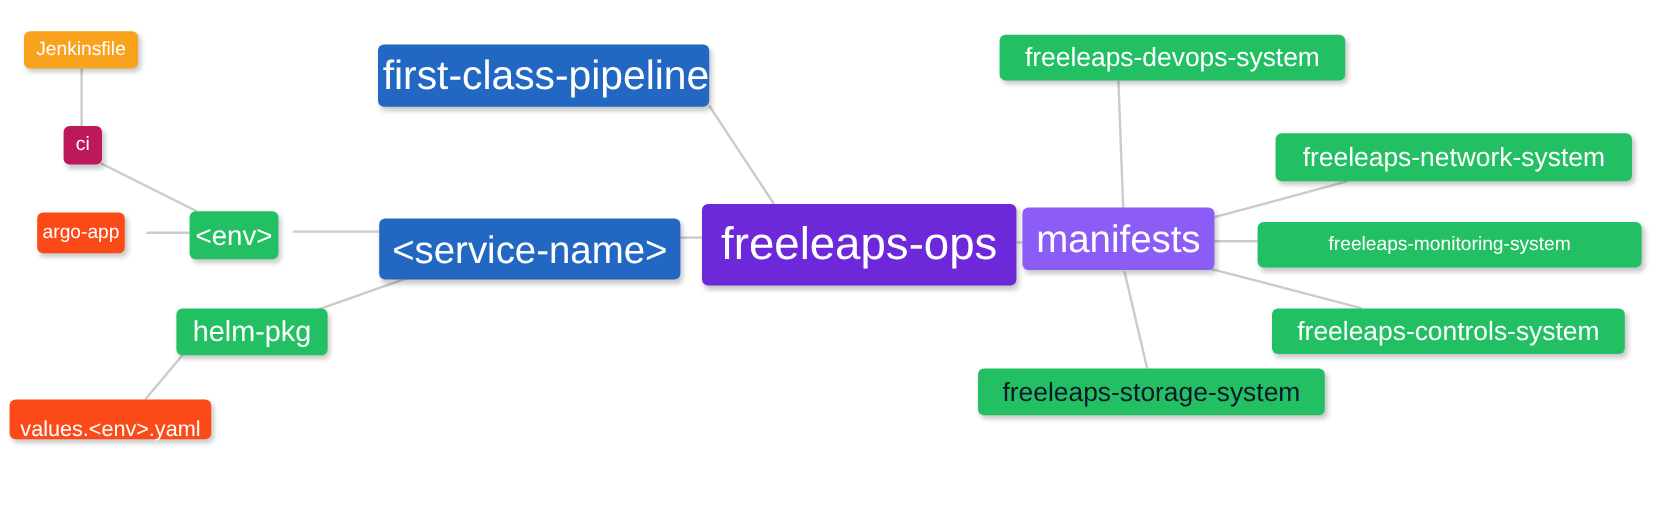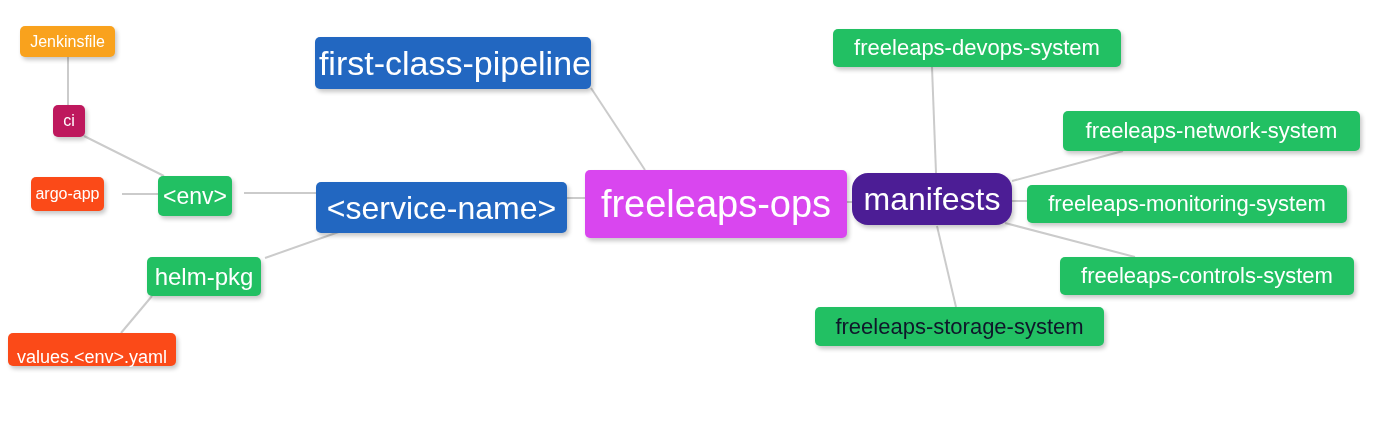--- a/index.html
+++ b/index.html
@@ -63,45 +63,45 @@
       </div>
       <div class="node" style="left: 53px; top: 105px; width: 32px; height: 32px; background: #be185d; color: rgb(255, 255, 255); font-size: 16px;">
         <span>ci</span>
       </div>
       <div class="node" style="left: 31px; top: 177px; width: 73px; height: 34px; background: rgb(251, 74, 24); color: rgb(255, 255, 255); font-size: 16px;">
         <span>argo-app</span>
       </div>
       <div class="node" style="left: 158px; top: 176px; width: 74px; height: 40px; background: rgb(34, 192, 99); color: rgb(255, 255, 255); font-size: 23px;">
         <span>&lt;env&gt;</span>
       </div>
-      <div class="node" style="left: 147px; top: 257px; width: 114px; height: 39px; background: rgb(34, 192, 99); color: rgb(255, 255, 255); font-size: 24px;">
+      <div class="node" style="left: 147px; top: 257px; width: 126px; height: 39px; background: rgb(34, 192, 99); color: rgb(255, 255, 255); font-size: 24px;">
         <span>helm-pkg</span>
       </div>
       <div class="node" style="left: 8px; top: 333px; width: 168px; height: 33px; background: rgb(251, 74, 24); color: rgb(255, 255, 255); font-size: 18px; align-items: flex-end;">
         <span>values.&lt;env&gt;.yaml</span>
       </div>
       <div class="node" style="left: 315px; top: 37px; width: 276px; height: 52px; background: rgb(34, 103, 193); color: rgb(255, 255, 255); font-size: 34px; justify-content: flex-end;">
         <span>first-class-pipeline</span>
       </div>
       <div class="node" style="left: 316px; top: 171px; width: 251px; height: 51px; background: rgb(34, 103, 193); color: rgb(255, 255, 255); font-size: 32px; margin-top: 11px;">
         <span>&lt;service-name&gt;</span>
       </div>
-      <div class="node" style="left: 585px; top: 170px; width: 262px; height: 68px; background: #d946ef; color: rgb(255, 255, 255); font-size: 38px;">
+      <div class="node" style="left: 585px; top: 170px; width: 262px; height: 68px; background: #6d28d9; color: rgb(255, 255, 255); font-size: 38px;">
         <span>freeleaps-ops</span>
       </div>
-      <div class="node" style="left: 852px; top: 173px; width: 160px; height: 52px; background: #4c1d95; color: rgb(255, 255, 255); font-size: 32px; border-radius: 16px;">
+      <div class="node" style="left: 852px; top: 173px; width: 160px; height: 52px; background: #8b5cf6; color: rgb(255, 255, 255); font-size: 32px;">
         <span>manifests</span>
       </div>
       <div class="node" style="left: 797px; top: 29px; width: 288px; height: 38px; background: rgb(34, 192, 99); color: rgb(255, 255, 255); font-size: 22px; margin-left: 36px;">
         <span>freeleaps-devops-system</span>
       </div>
       <div class="node" style="left: 1053px; top: 111px; width: 297px; height: 40px; background: rgb(34, 192, 99); color: rgb(255, 255, 255); font-size: 22px; margin-left: 10px;">
         <span>freeleaps-network-system</span>
       </div>
-      <div class="node" style="left: 1027px; top: 185px; width: 320px; height: 38px; background: rgb(34, 192, 99); color: rgb(255, 255, 255); font-size: 22px;">
+      <div class="node" style="left: 1048px; top: 185px; width: 320px; height: 38px; background: rgb(34, 192, 99); color: rgb(255, 255, 255); font-size: 16px;">
         <span>freeleaps-monitoring-system</span>
       </div>
       <div class="node" style="left: 1060px; top: 257px; width: 294px; height: 38px; background: rgb(34, 192, 99); color: rgb(255, 255, 255); font-size: 22px;">
         <span>freeleaps-controls-system</span>
       </div>
       <div class="node" style="left: 815px; top: 307px; width: 289px; height: 39px; background: rgb(34, 192, 99); color: #0f172a; font-size: 22px;">
         <span>freeleaps-storage-system</span>
       </div>
     </div>
 </div>

